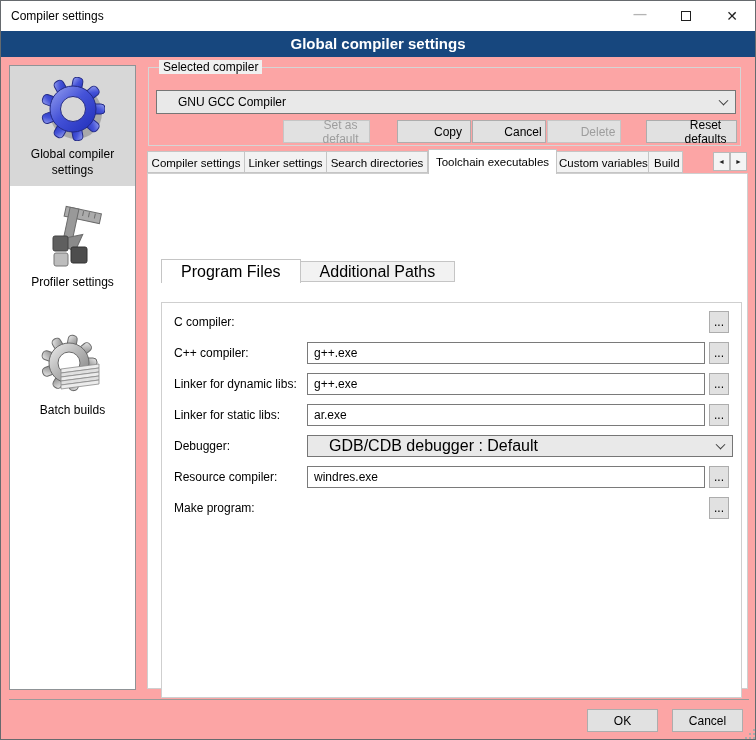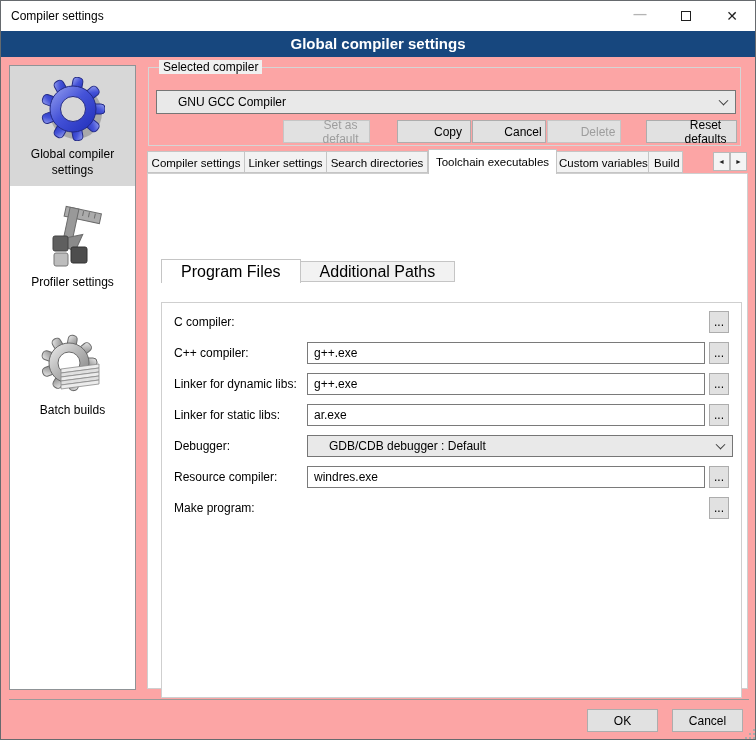--- a/index.html
+++ b/index.html
@@ -75,21 +75,21 @@
   .subtabstrip { position:absolute; left:160px; top:258px; height:23px; display:flex; z-index:3; }
   .subtab { height:21px; line-height:20px; margin-top:2px; background:#f2f2f2; border:1px solid #c5c5c5; border-left:none; font-size:16px; text-align:center; padding:0 19px; white-space:nowrap; }
   .subtab.active { background:#fff; height:24px; margin-top:0; line-height:23px; border-bottom:none; border-left:1px solid #c5c5c5; z-index:4; }
   .sub-panel { position:absolute; left:160px; top:281px; width:581px; height:396px; background:#fff; border:1px solid #cfcfcf; z-index:2;margin-top:20px; }
 
   
   .frow { position:absolute; left:0; width:100%; height:23px; }
   .frow .flabel { position:absolute; left:12px; top:0; line-height:23px; font-size:12px; white-space:nowrap; }
   .ffield { position:absolute; left:145px; top:0; width:398px; height:22px; background:#fff; border:1px solid #7a7a7a; font-size:12px; padding-left:6px; font-family:inherit; color:#000; }
   .fbrowse { position:absolute; left:547px; top:0; width:20px; height:22px; }
-  .fcombo { left:145px; top:0; width:426px; height:22px; font-size:12px; }
+  .fcombo { left:145px; top:0; width:426px; height:22px; font-size:16px; }
   .r0{top:8px}.r1{top:39px}.r2{top:70px}.r3{top:101px}.r4{top:132px}.r5{top:163px}.r6{top:194px}
 
   
   .separator { position:absolute; left:8px; top:698px; width:740px; height:1px; background:#9a9a9a; }
   .b-ok { position:absolute; left:586px; top:708px; width:71px; height:23px; }
   .b-cancel { position:absolute; left:671px; top:708px; width:71px; height:23px; }
   .grip { position:absolute; right:4px; bottom:4px; width:2px; height:2px; background:#ababab;
           box-shadow: -4px 4px #ababab, 0 4px #ababab, 4px 4px #ababab, 4px 0 #ababab, 4px -4px #ababab; }
 </style>
 </head>

